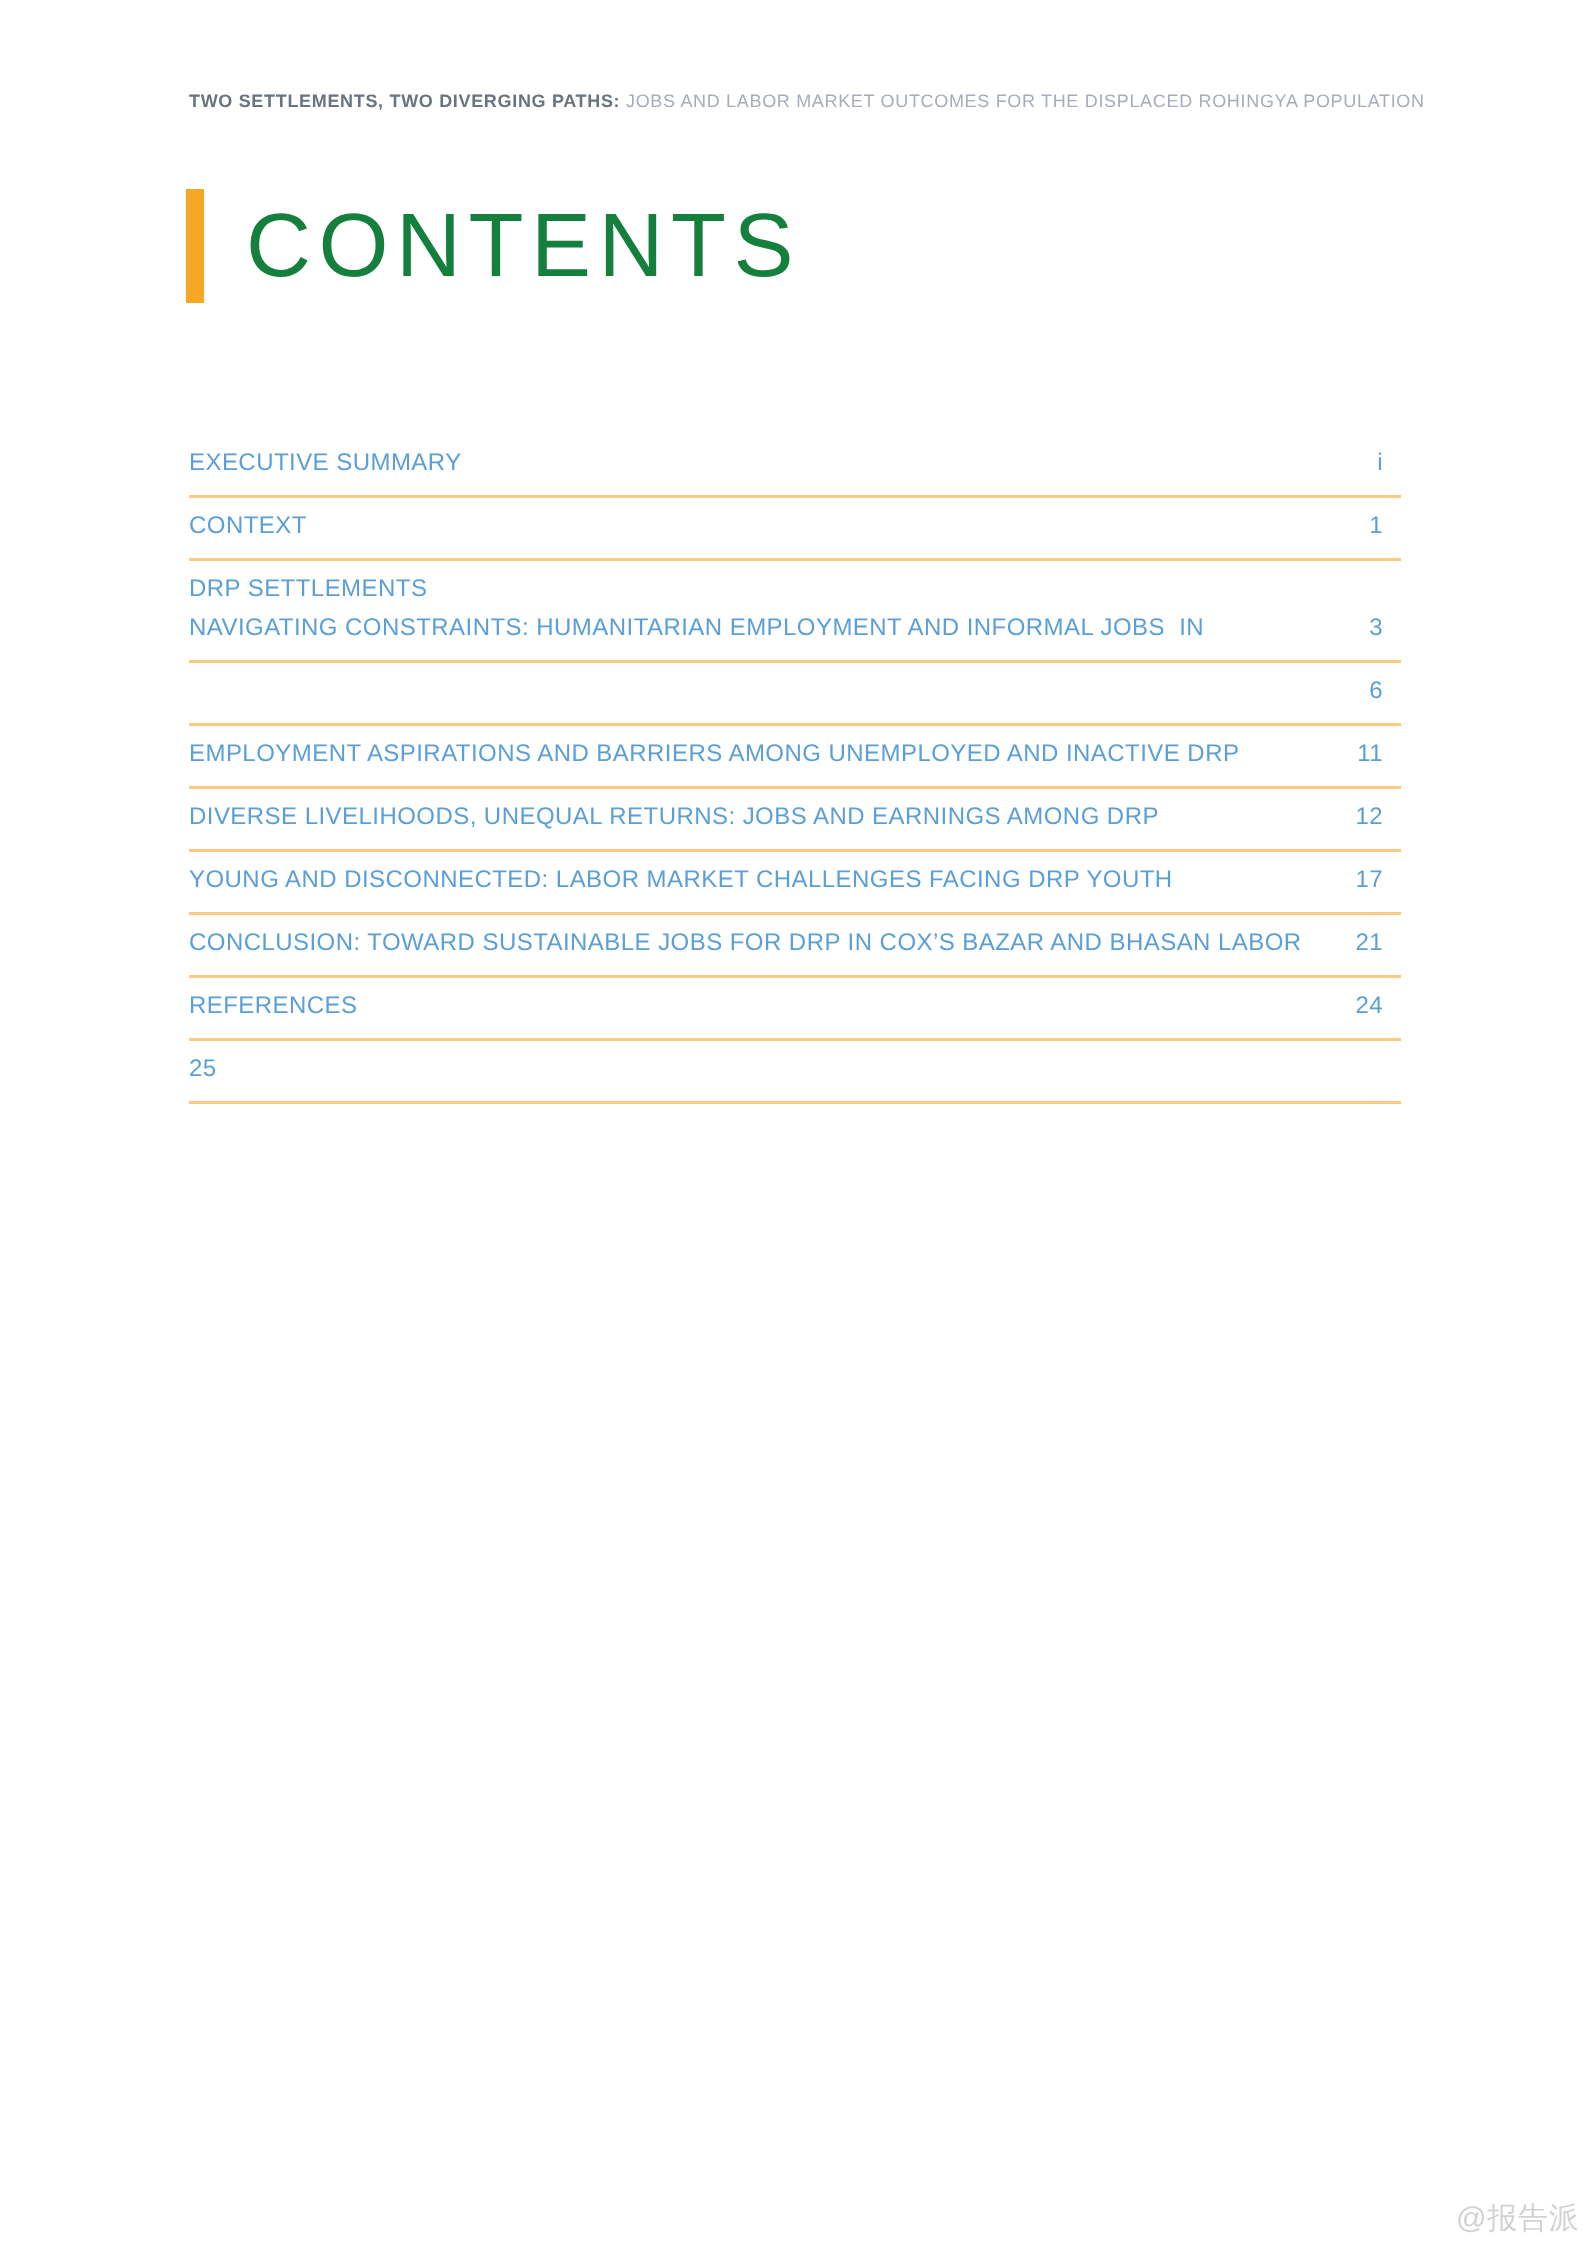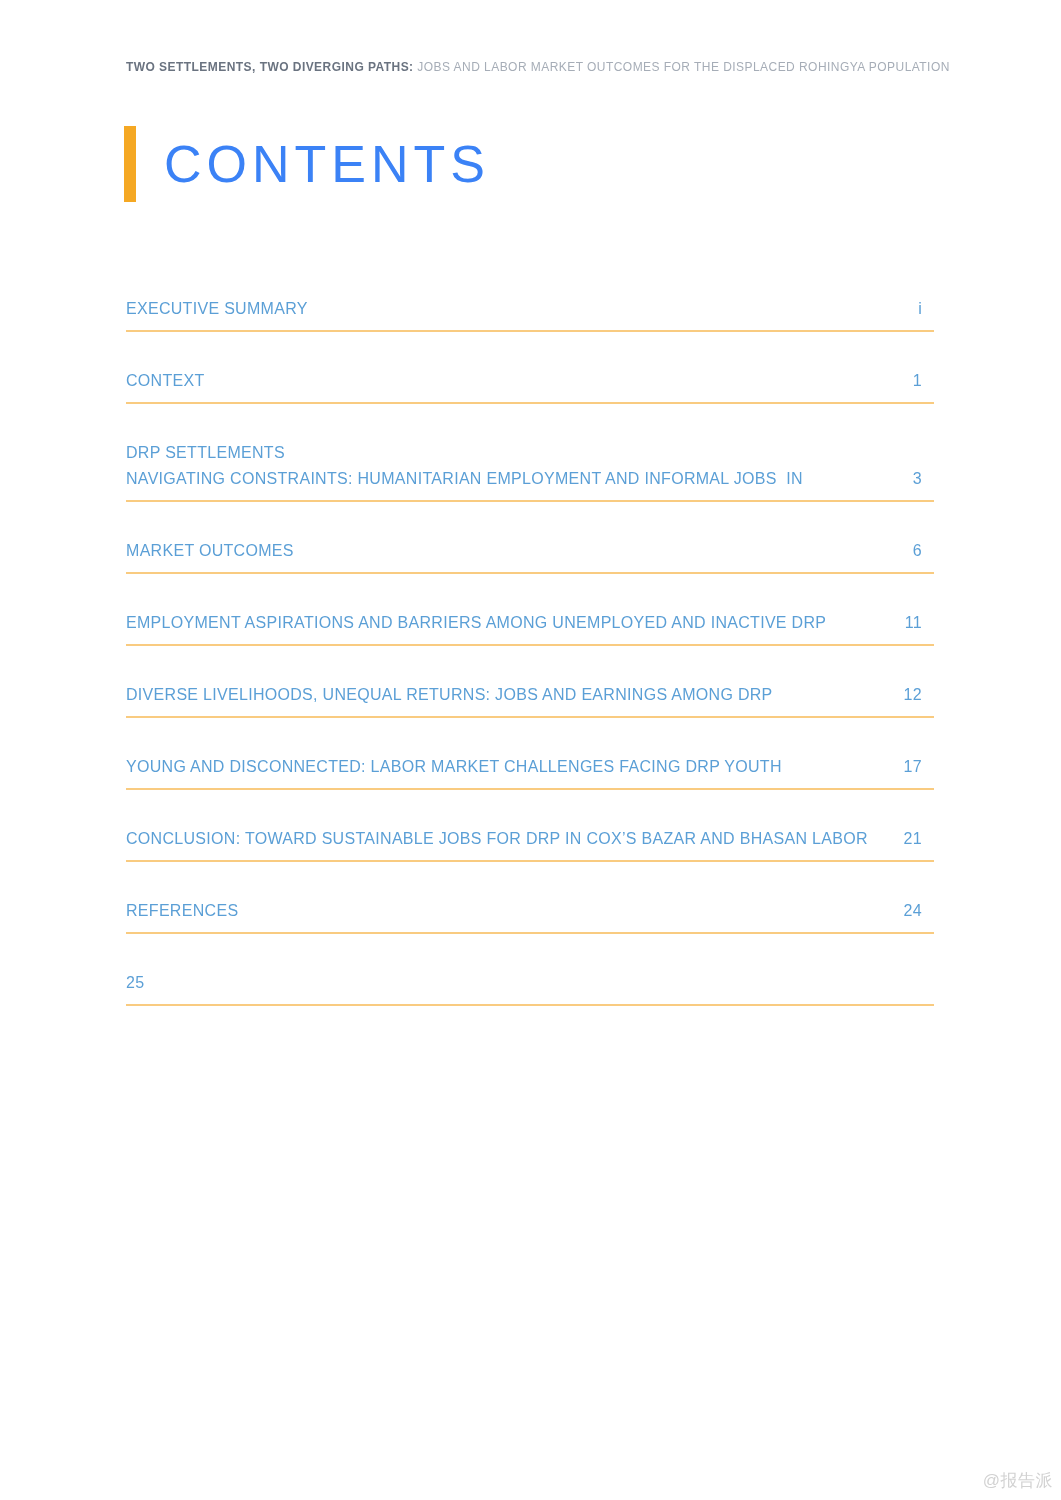--- a/index.html
+++ b/index.html
@@ -45,62 +45,62 @@
     display: flex;
     align-items: stretch;
   }
   .title-bar {
     width: 12px;
     height: 76px;
     background: #f5a823;
     margin-right: 28px;
   }
   .title-text {
-    font-size: 52px;
+    font-size: 60px;
     line-height: 76px;
     font-weight: 100;
     letter-spacing: 5px;
-    color: #3b82f6;
+    color: #15803d;
     font-stretch: condensed;
   }
 
   
   .toc {
     position: absolute;
     left: 126px;
     top: 296px;
     width: 808px;
   }
   .toc-entry {
     display: flex;
     justify-content: space-between;
     align-items: flex-end;
     padding-bottom: 8px;
     border-bottom: 2px solid #f9cb80;
-    margin-bottom: 36px;
+    margin-bottom: 6px;
     color: #5b9fd6;
     font-size: 16px;
     line-height: 26px;
     letter-spacing: 0.3px;
     cursor: pointer;
   }
   .toc-title { flex: 1; }
   .toc-title div { white-space: pre; }
   .toc-page {
     padding-right: 12px;
     text-align: right;
   }
 
   
   .watermark {
     position: absolute;
     right: 8px;
     bottom: 8px;
     color: #d2d2d2;
-    font-size: 17px;
+    font-size: 20px;
     letter-spacing: 0.5px;
   }
 </style>
 </head>
 <body>
 
 <div class="page">
 
   <div class="running-header">
     <span class="rh-bold">TWO SETTLEMENTS, TWO DIVERGING PATHS:</span>
@@ -127,21 +127,20 @@
       </div>
       <div class="toc-entry">
         <div class="toc-title">
           <div>DRP SETTLEMENTS</div>
           <div>NAVIGATING CONSTRAINTS: HUMANITARIAN EMPLOYMENT AND INFORMAL JOBS  IN</div>
         </div>
         <div class="toc-page">3</div>
       </div>
       <div class="toc-entry">
         <div class="toc-title">
-          <div>MARKET OUTCOMES</div>
         </div>
         <div class="toc-page">6</div>
       </div>
       <div class="toc-entry">
         <div class="toc-title">
           <div>EMPLOYMENT ASPIRATIONS AND BARRIERS AMONG UNEMPLOYED AND INACTIVE DRP</div>
         </div>
         <div class="toc-page">11</div>
       </div>
       <div class="toc-entry">

